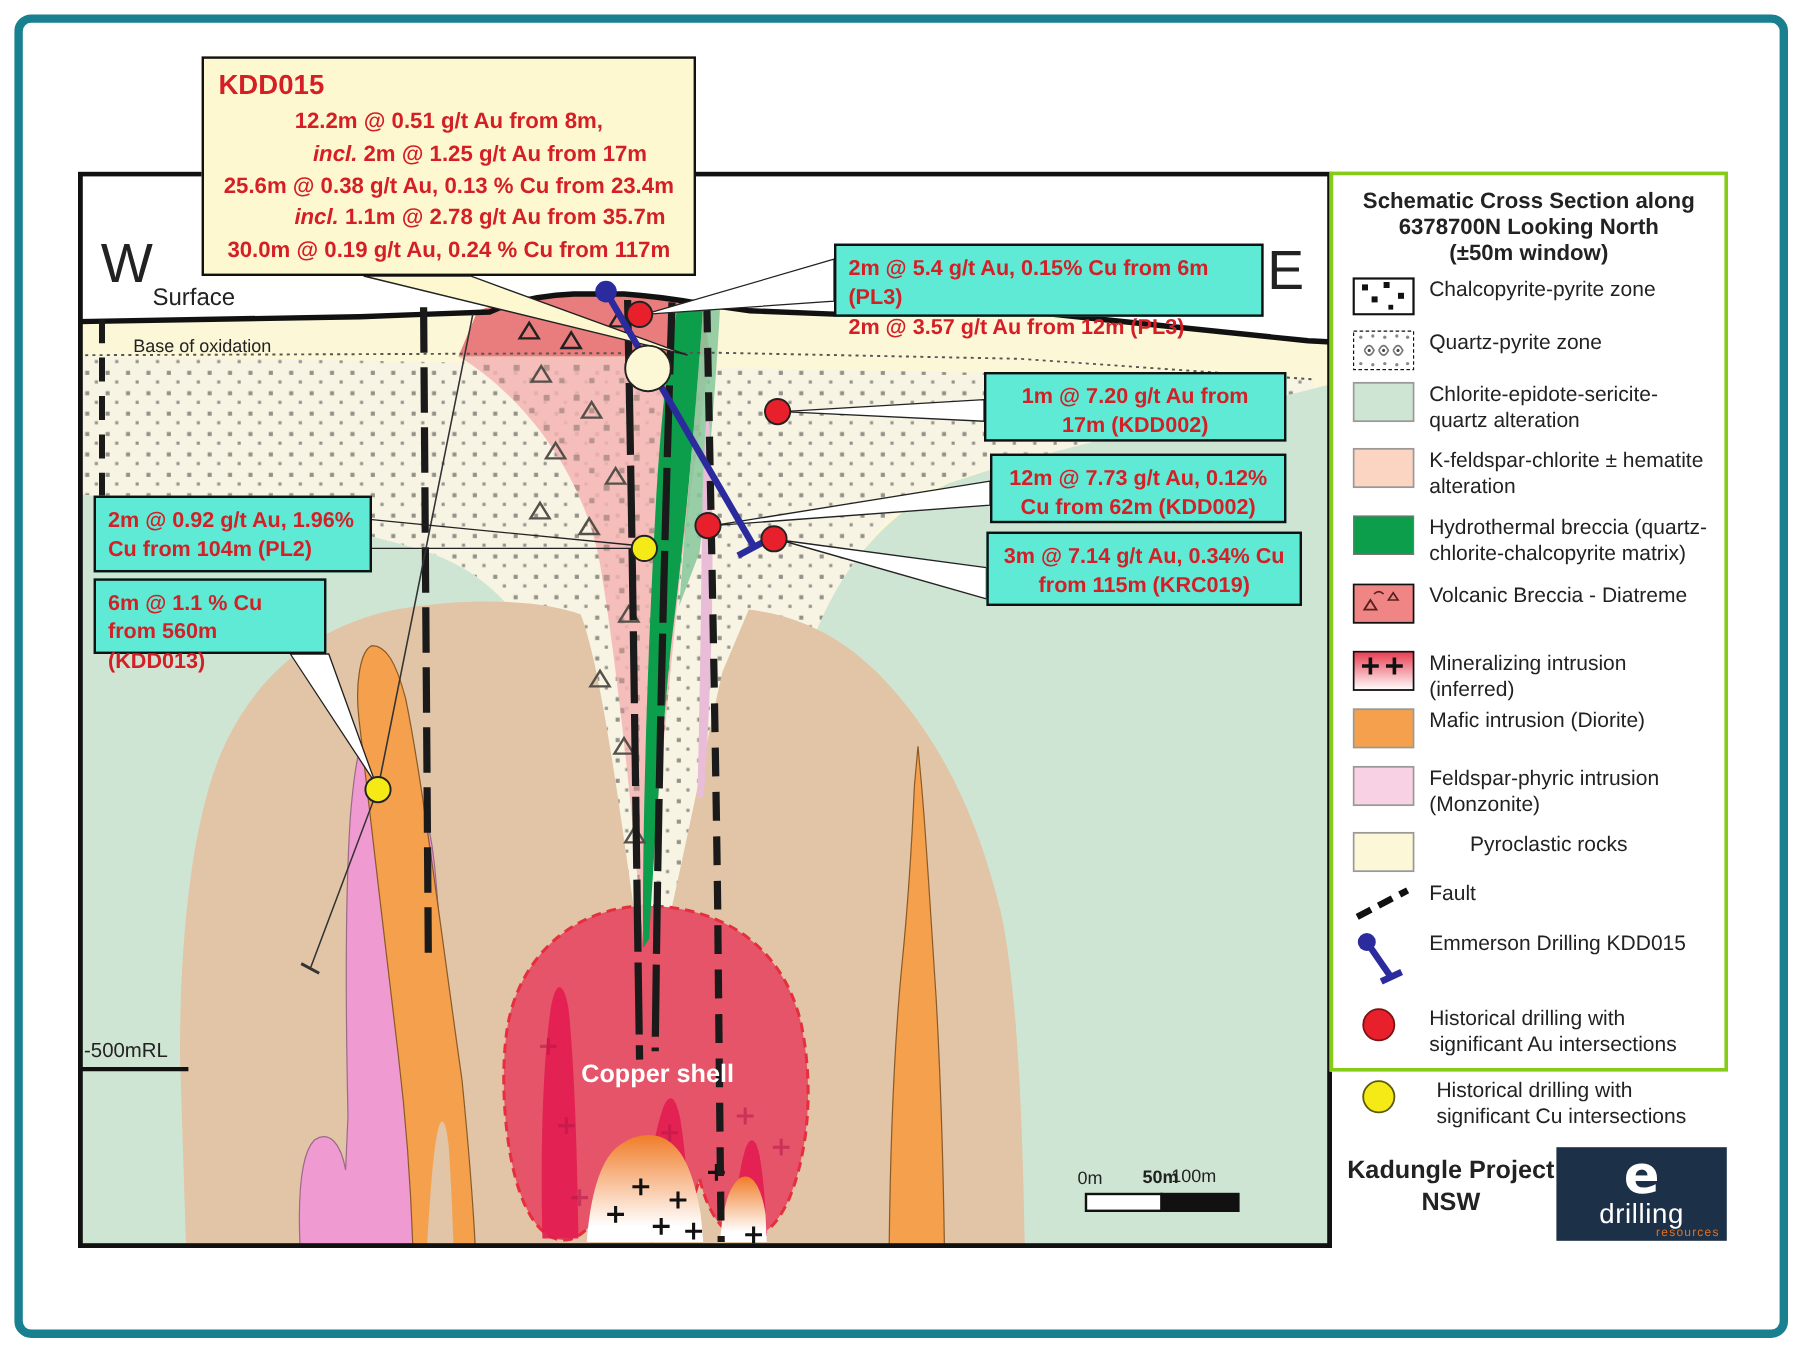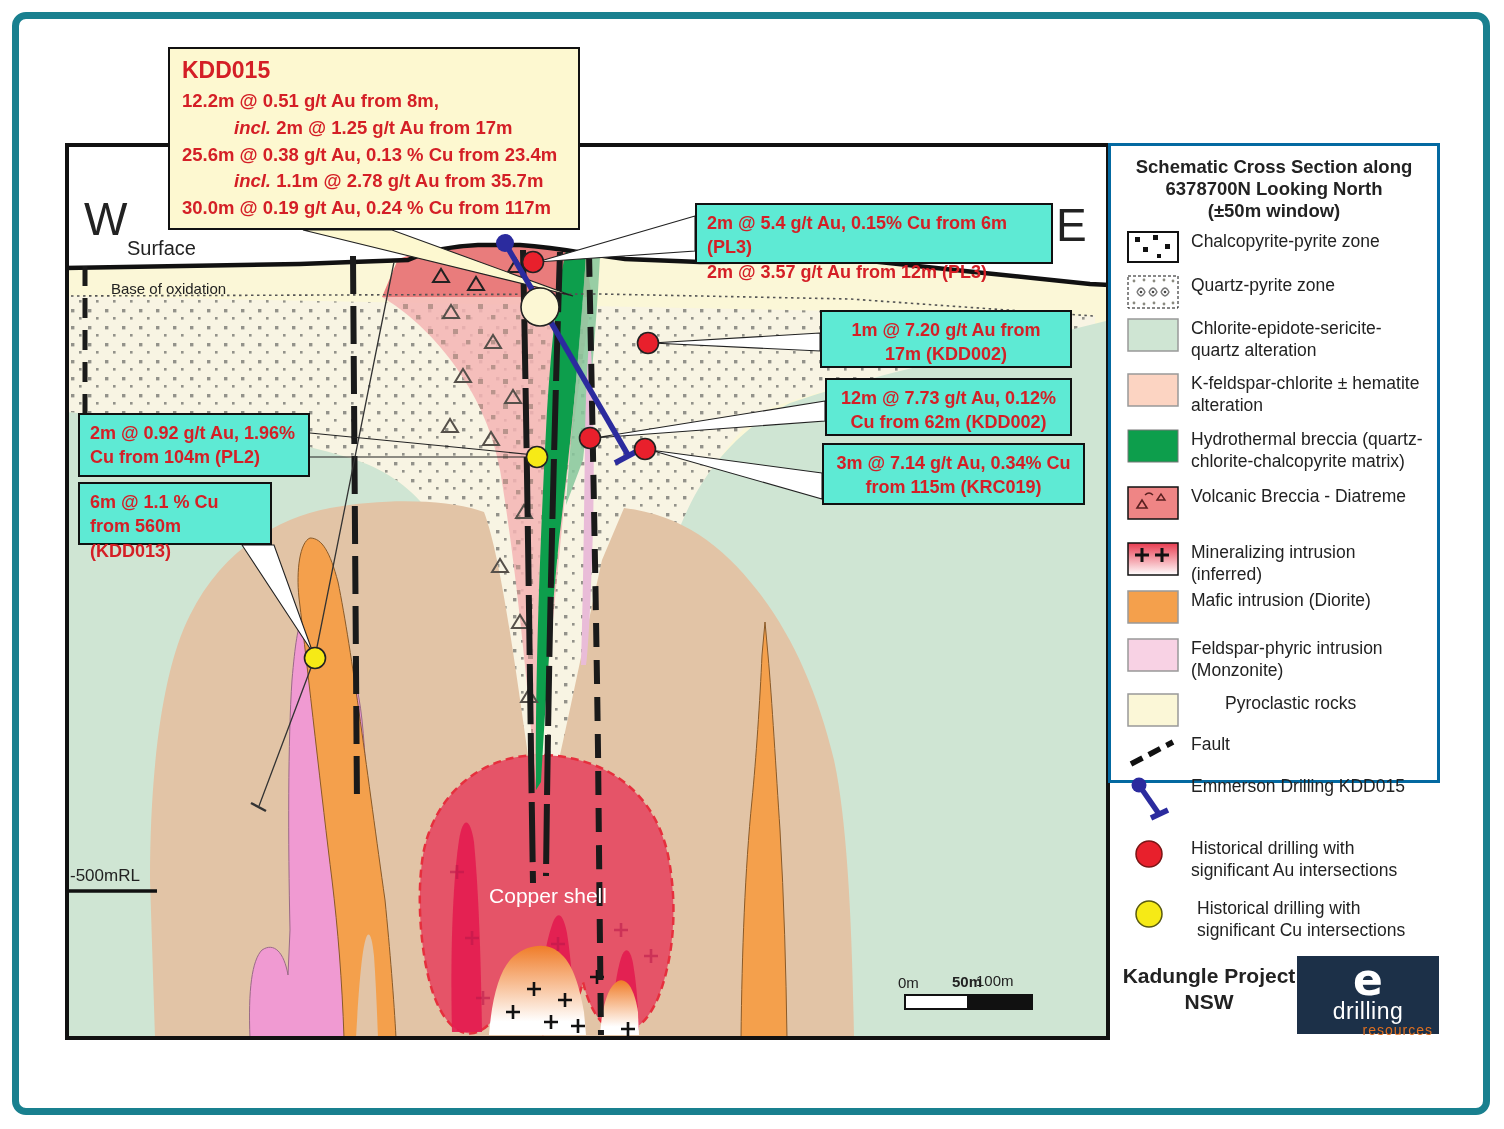--- a/index.html
+++ b/index.html
@@ -10,51 +10,51 @@
 
   
   .main-svg{position:absolute;left:65px;top:143px;z-index:1;}
 
   
   .lbl{position:absolute;z-index:5;color:#222;white-space:nowrap;}
   .lbl-w,.lbl-e{font-size:46px;font-weight:400;}
   .lbl-surface{font-size:20px;}
   .lbl-oxid{font-size:15px;}
   .lbl-rl{font-size:17px;}
-  .lbl-copper{font-weight:normal;color:#fff;font-size:21px;text-align:center;width:180px;white-space:normal;}
+  .lbl-copper{font-weight:bold;color:#fff;font-size:21px;text-align:center;width:180px;white-space:normal;}
   .scale-lbl{font-size:15px;}
 
   
   .callout{position:absolute;z-index:6;background:#5eead4;border:2px solid #111;
            color:var(--redtext,#d41f26);font-weight:bold;box-sizing:border-box;}
   .callout .ln{line-height:1.35;}
   .co-kdd015{background:#fdf8d0;padding:8px 12px;}
   .co-kdd015 .title{font-size:23px;margin-bottom:4px;}
-  .co-kdd015 .ln{font-size:18.5px;line-height:1.45;}
+  .co-kdd015 .ln{font-size:18.5px;line-height:1.45;text-align:center;}
   .co-kdd015 .ln.ind{padding-left:52px;}
   .co-kdd015 .pre{font-style:italic;}
   .co-small{font-size:18px;padding:6px 10px;}
   .co-center{text-align:center;}
 
   
-  .legend{position:absolute;left:1108px;top:143px;width:332px;height:640px;background:#fff;
-          border:3px solid #0369a1;box-sizing:border-box;z-index:2;}
+  .legend{position:absolute;left:1108px;top:143px;width:332px;height:750px;background:#fff;
+          border:3px solid #84cc16;box-sizing:border-box;z-index:2;}
   .leg-title{position:absolute;left:0;top:10px;width:100%;text-align:center;
              font-size:18.5px;font-weight:bold;color:#222;line-height:1.2;}
   .leg-row{position:absolute;left:16px;display:flex;align-items:flex-start;gap:12px;}
   .leg-sw{flex:0 0 52px;display:flex;justify-content:flex-start;}
   .leg-lab{width:238px;font-size:17.5px;color:#222;line-height:1.25;}
   .leg-proj{position:absolute;left:8px;top:817px;width:180px;text-align:center;
             font-size:21px;font-weight:bold;color:#222;line-height:1.25;}
   .logo{position:absolute;left:186px;top:810px;width:142px;height:78px;background:#1c3048;}
   .logo .e{position:absolute;left:0;top:2px;width:100%;text-align:center;color:#fff;
            font-size:44px;font-weight:bold;font-family:"DejaVu Sans",sans-serif;line-height:1;}
   .logo .nm{position:absolute;left:0;top:44px;width:100%;text-align:center;color:#fff;
             font-size:23px;letter-spacing:.5px;line-height:1;}
-  .logo .rs{position:absolute;right:6px;top:66px;color:#e07020;font-size:14px;letter-spacing:1px;}
+  .logo .rs{position:absolute;right:6px;top:66px;color:#e07020;font-size:10px;letter-spacing:1px;}
 </style>
 </head>
 <body>
 
 <div class="page">
   <div class="frame"></div>
 
   <svg class="main-svg" width="1045" height="897" viewBox="65 143 1045 897">
     <defs>
       <pattern id="stip" width="17" height="17" patternUnits="userSpaceOnUse">

